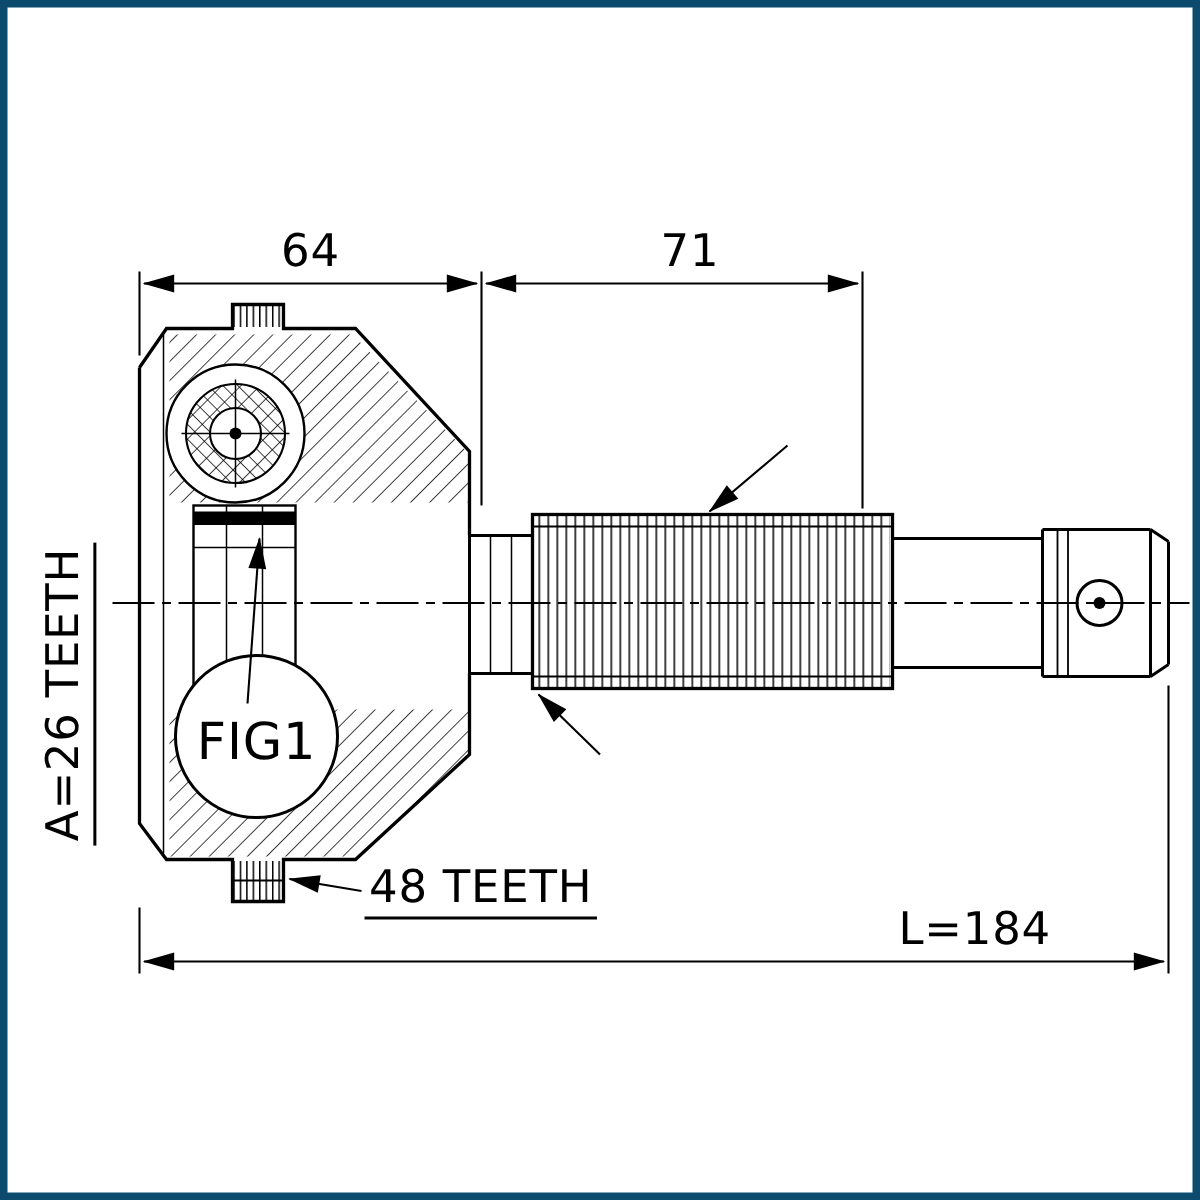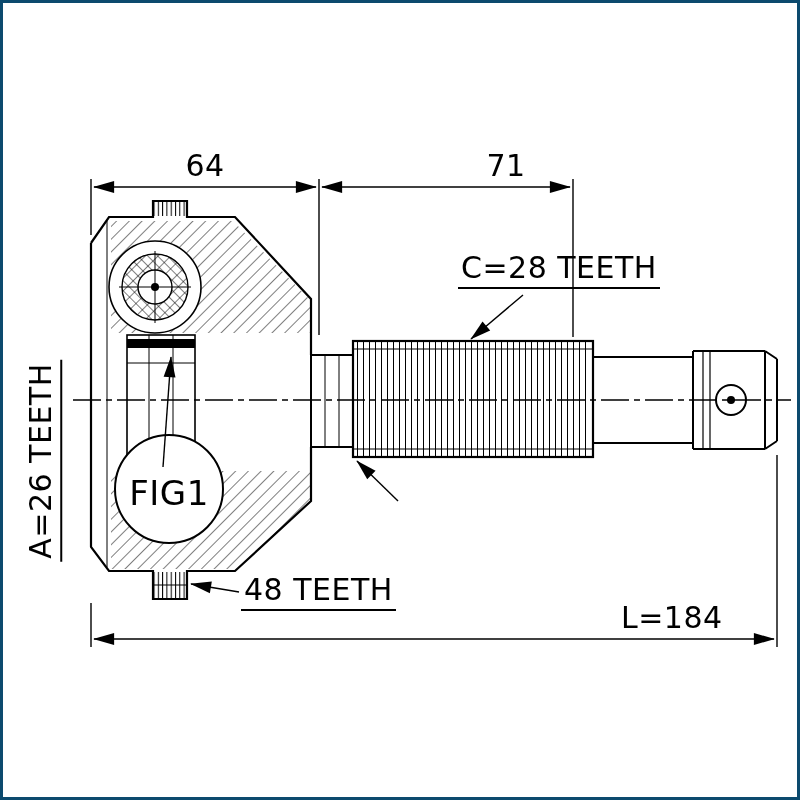--- a/index.html
+++ b/index.html
@@ -1,17 +1,17 @@
 <!DOCTYPE html>
 <html><head>
 <meta charset="utf-8">
 <style>
   * { margin:0; padding:0; box-sizing:border-box; }
   html,body { width:800px; height:800px; background:#fff; font-family:"DejaVu Sans", sans-serif; }
-  .canvas { position:relative; width:800px; height:800px; background:#fff; border:3px solid #0c4a6e; overflow:hidden; }
+  .canvas { position:relative; width:800px; height:800px; background:#fff; border:5px solid #0c4a6e; overflow:hidden; }
   .canvas svg { position:absolute; left:0; top:0; }
   .lbl { position:absolute; color:#000; font-size:30px; line-height:1.15; white-space:nowrap; letter-spacing:0.5px; }
   .lbl.u { border-bottom:2px solid #000; padding:0 3px 1px 3px; }
   .center { transform:translateX(-50%); }
   .rot { transform:translate(-50%,-50%) rotate(-90deg); }
   .figtext { font-size:34px; transform:translateX(-50%); }
 </style>
 </head>
 <body>
 
@@ -107,20 +107,19 @@
     </g>
 
     <g stroke="#000" stroke-width="1.4">
       <line x1="520" y1="292" x2="468" y2="336" marker-end="url(#arr)"></line>
       <line x1="395" y1="498" x2="354" y2="458" marker-end="url(#arr)"></line>
       <line x1="236" y1="589" x2="188" y2="581" marker-end="url(#arr)"></line>
     </g>
   </svg>
 
   <div class="lbl center" style="left:202px; top:146px;">64</div>
-  <div class="lbl center" style="left:455px; top:146px;margin-left:48px;">71</div>
-  <div class="lbl u" style="left:455px; top:248px;">C=28 TEETH</div>
+  <div class="lbl center" style="left:455px; top:146px;">71</div>
   <div class="lbl u rot" style="left:40px; top:458px;">A=26 TEETH</div>
   <div class="lbl figtext" style="left:166px; top:471px;">FIG1</div>
   <div class="lbl u" style="left:238px; top:570px;">48 TEETH</div>
-  <div class="lbl" style="left:618px; top:598px;">L=184</div>
+  <div class="lbl" style="left:594px; top:598px;">L=184</div>
 
 </div>
 
 </body></html>

